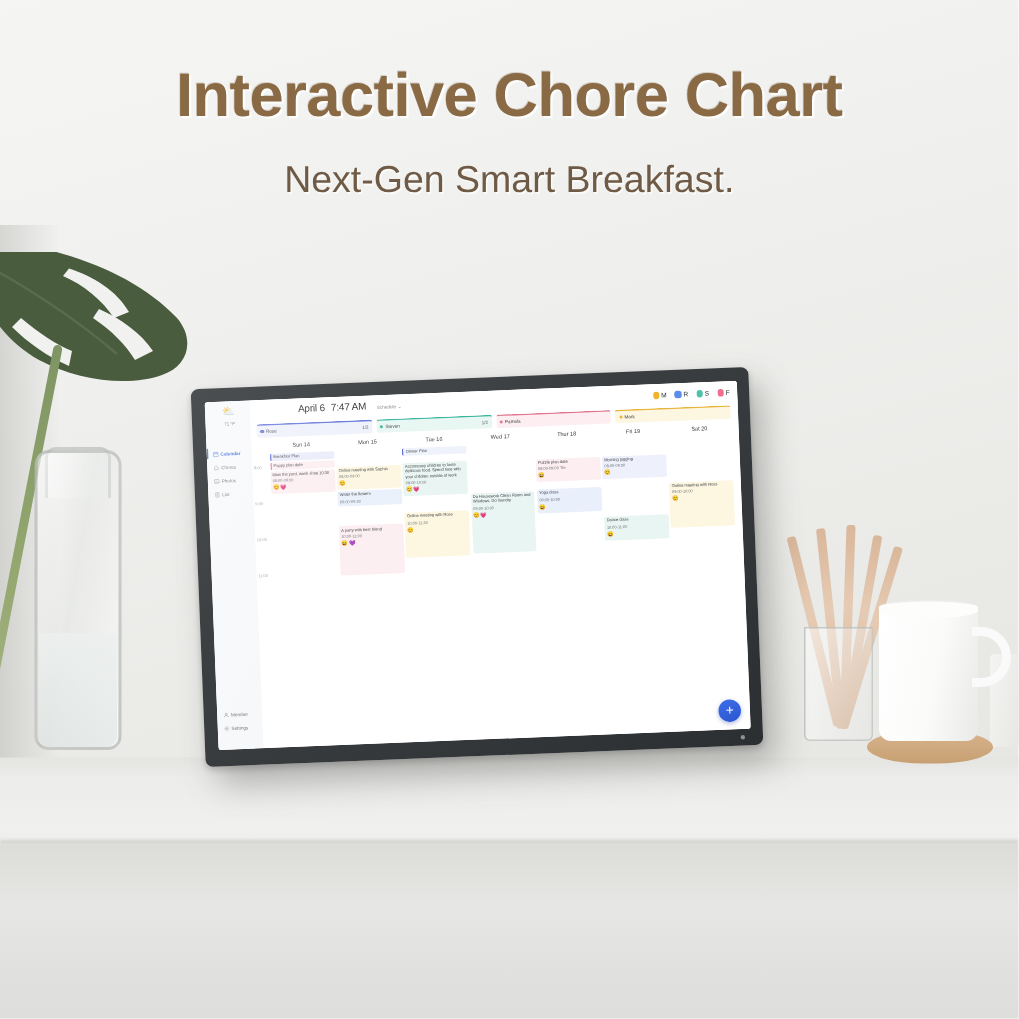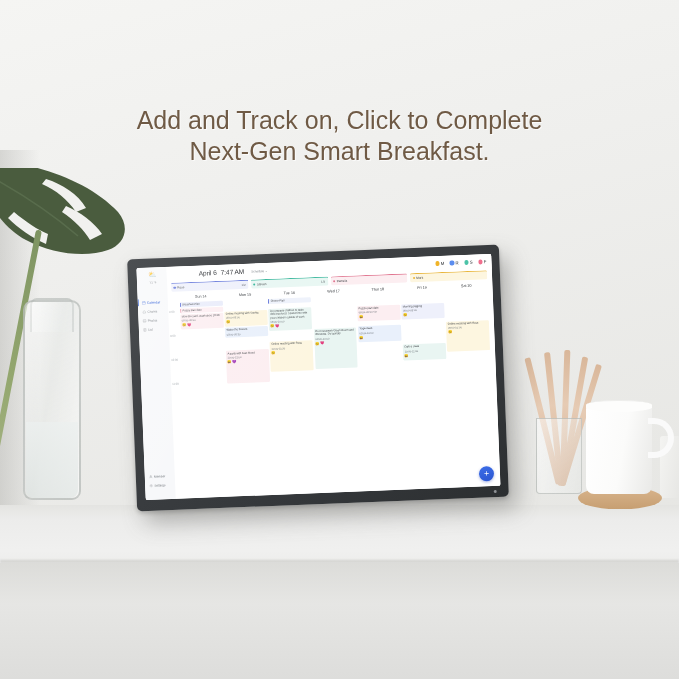--- a/index.html
+++ b/index.html
@@ -216,22 +216,22 @@
   }
 </style>
 </head>
 <body>
 
 <div id="scene">
 
   <div class="wall"></div>
   <div class="wall-shadow-left"></div>
 
+  <div class="headline">Interactive Chore Chart</div>
   <div class="subline">
-    <div>Add and Track on, Click to Complete</div>
     <div>Next-Gen Smart Breakfast.</div>
   </div>
 
   <div class="leaf-wrap">
     <svg width="150" height="130" viewBox="0 0 150 130">
       <path d="M-10,-10 C40,-6 96,10 128,44 C140,58 136,76 118,82 C96,90 62,86 36,72 C12,59 -4,34 -10,8 Z" fill="#4a5c3e"></path>
       <path d="M52,16 C66,22 78,32 86,44 L96,40 C88,26 72,16 56,11 Z" fill="#f1f1ef"></path>
       <path d="M72,44 C84,52 94,62 100,72 L112,66 C104,54 90,44 76,38 Z" fill="#f1f1ef"></path>
       <path d="M24,44 C36,54 48,62 58,66 L56,76 C42,70 28,60 18,50 Z" fill="#f1f1ef"></path>
       <path d="M-8,4 C26,22 60,44 88,68" stroke="#5d7050" stroke-width="1.6" fill="none" opacity=".8"></path>

